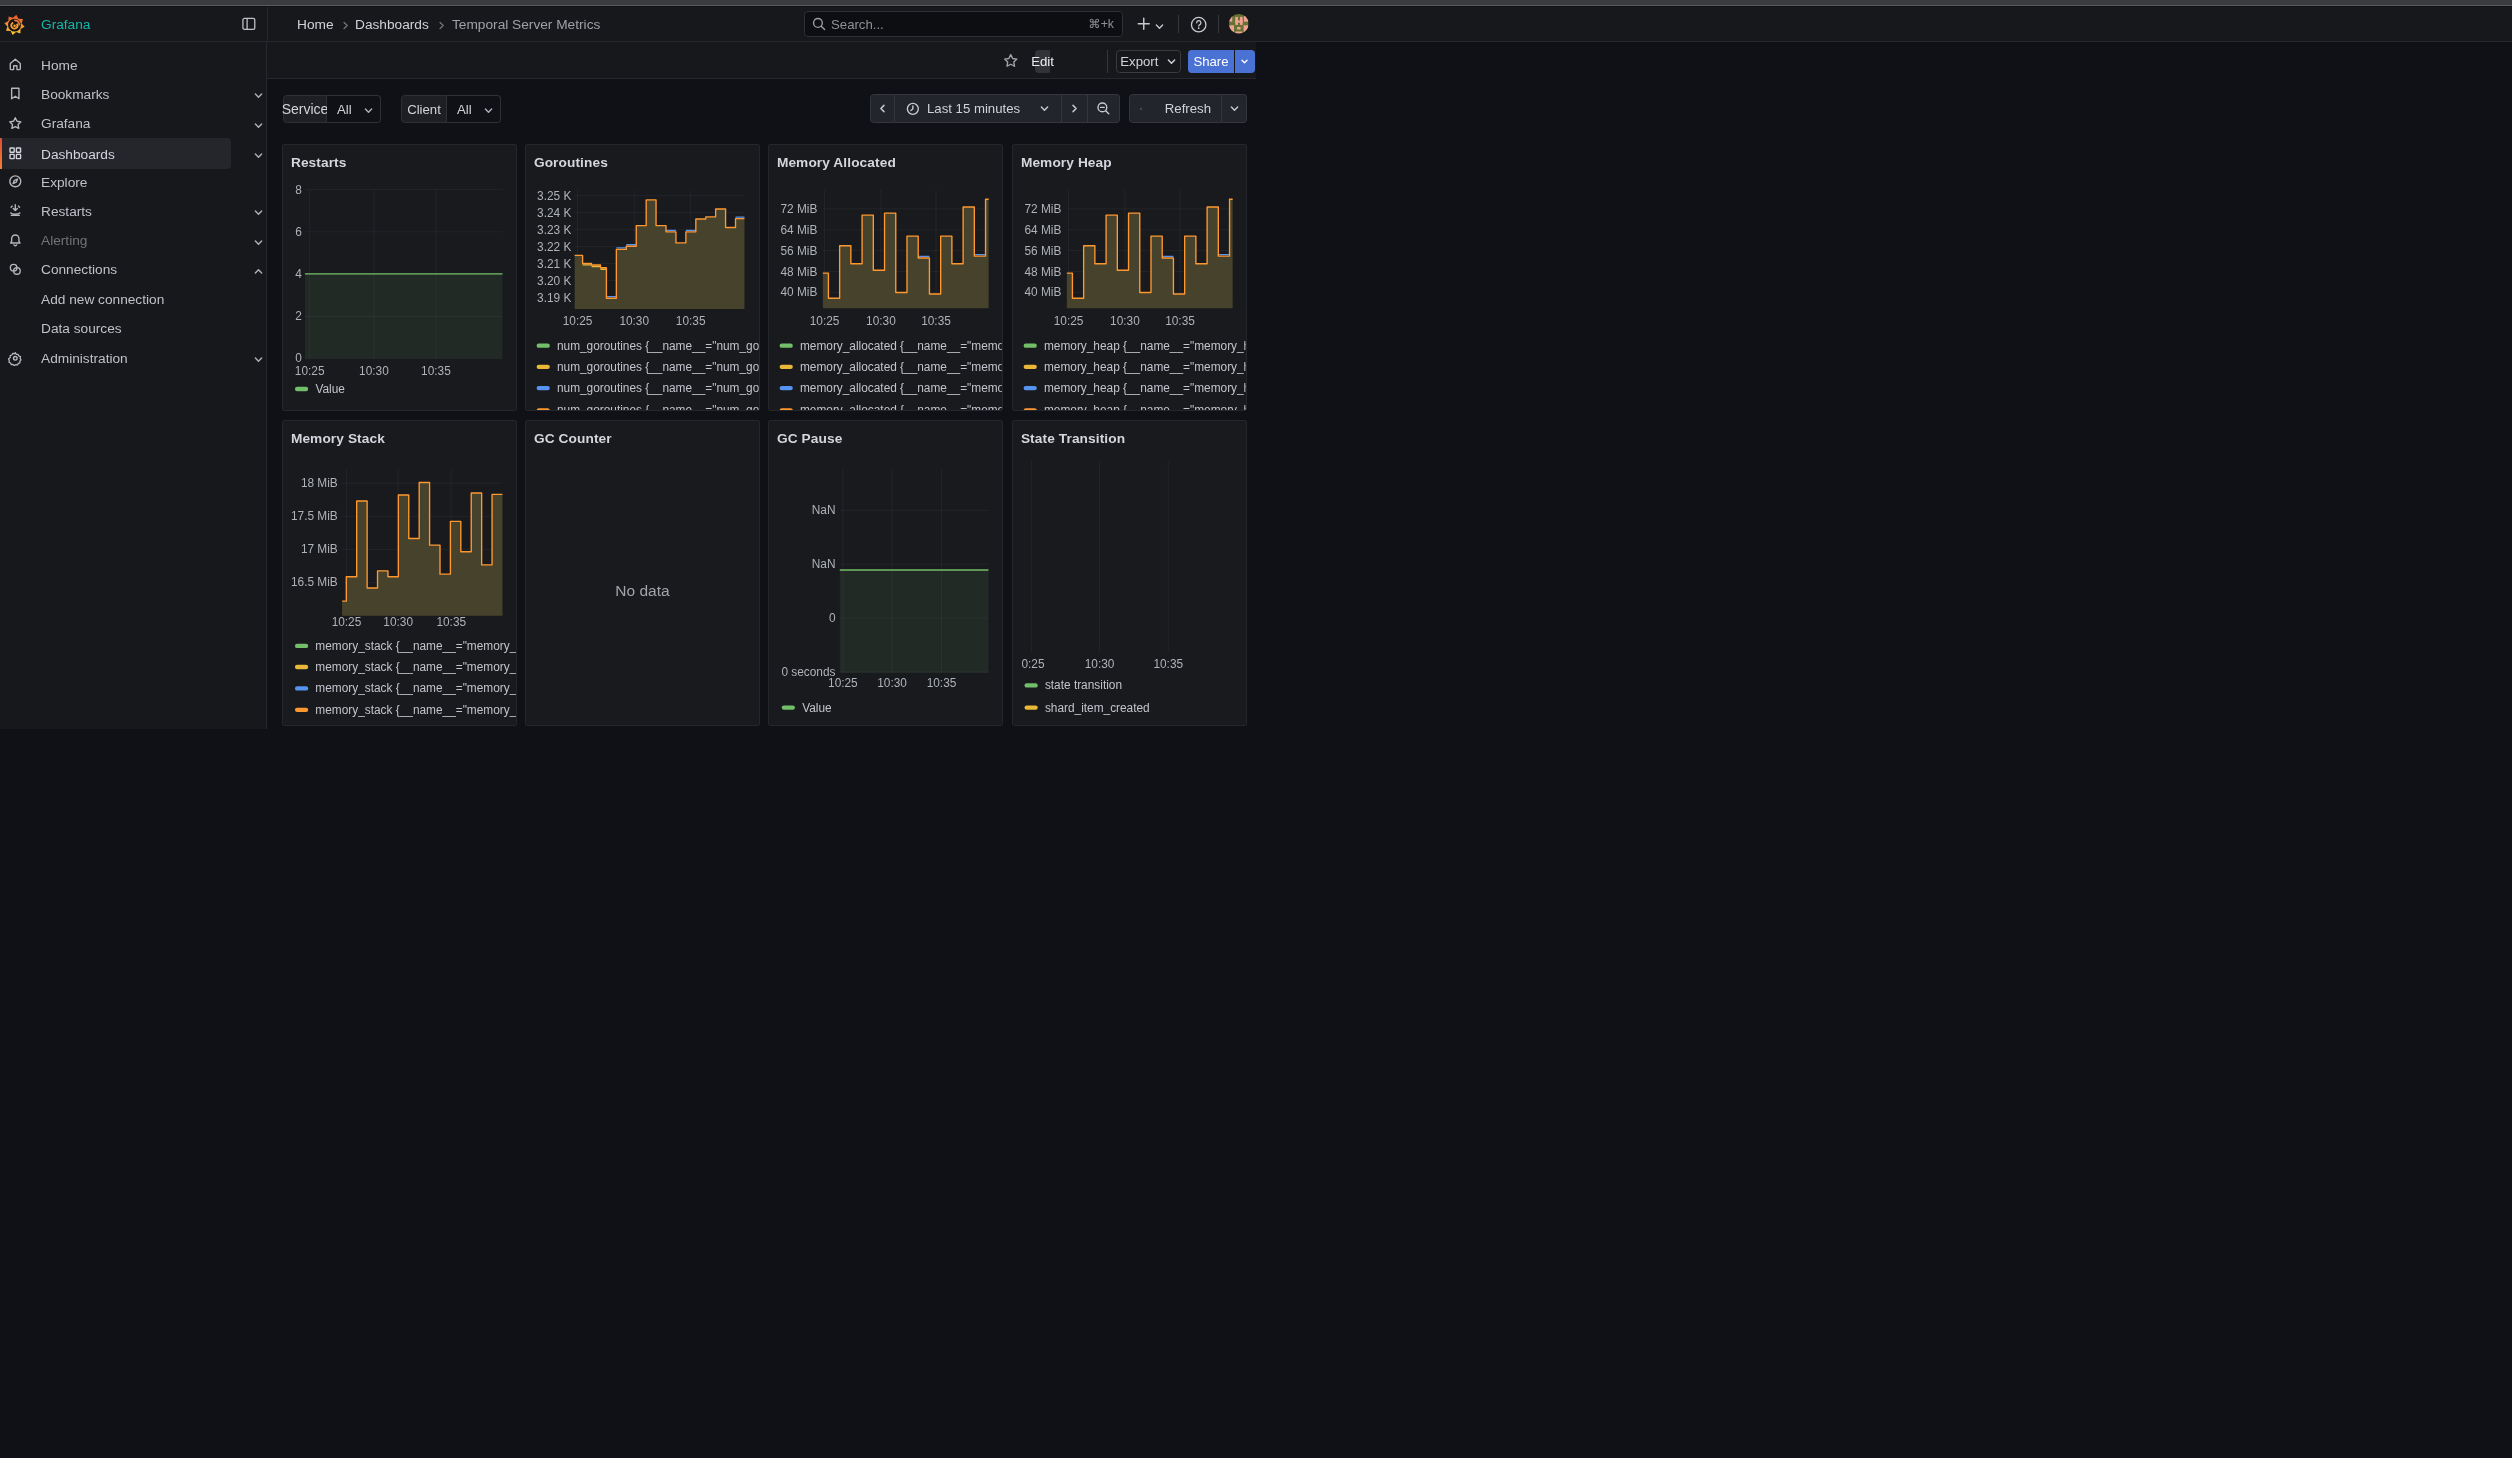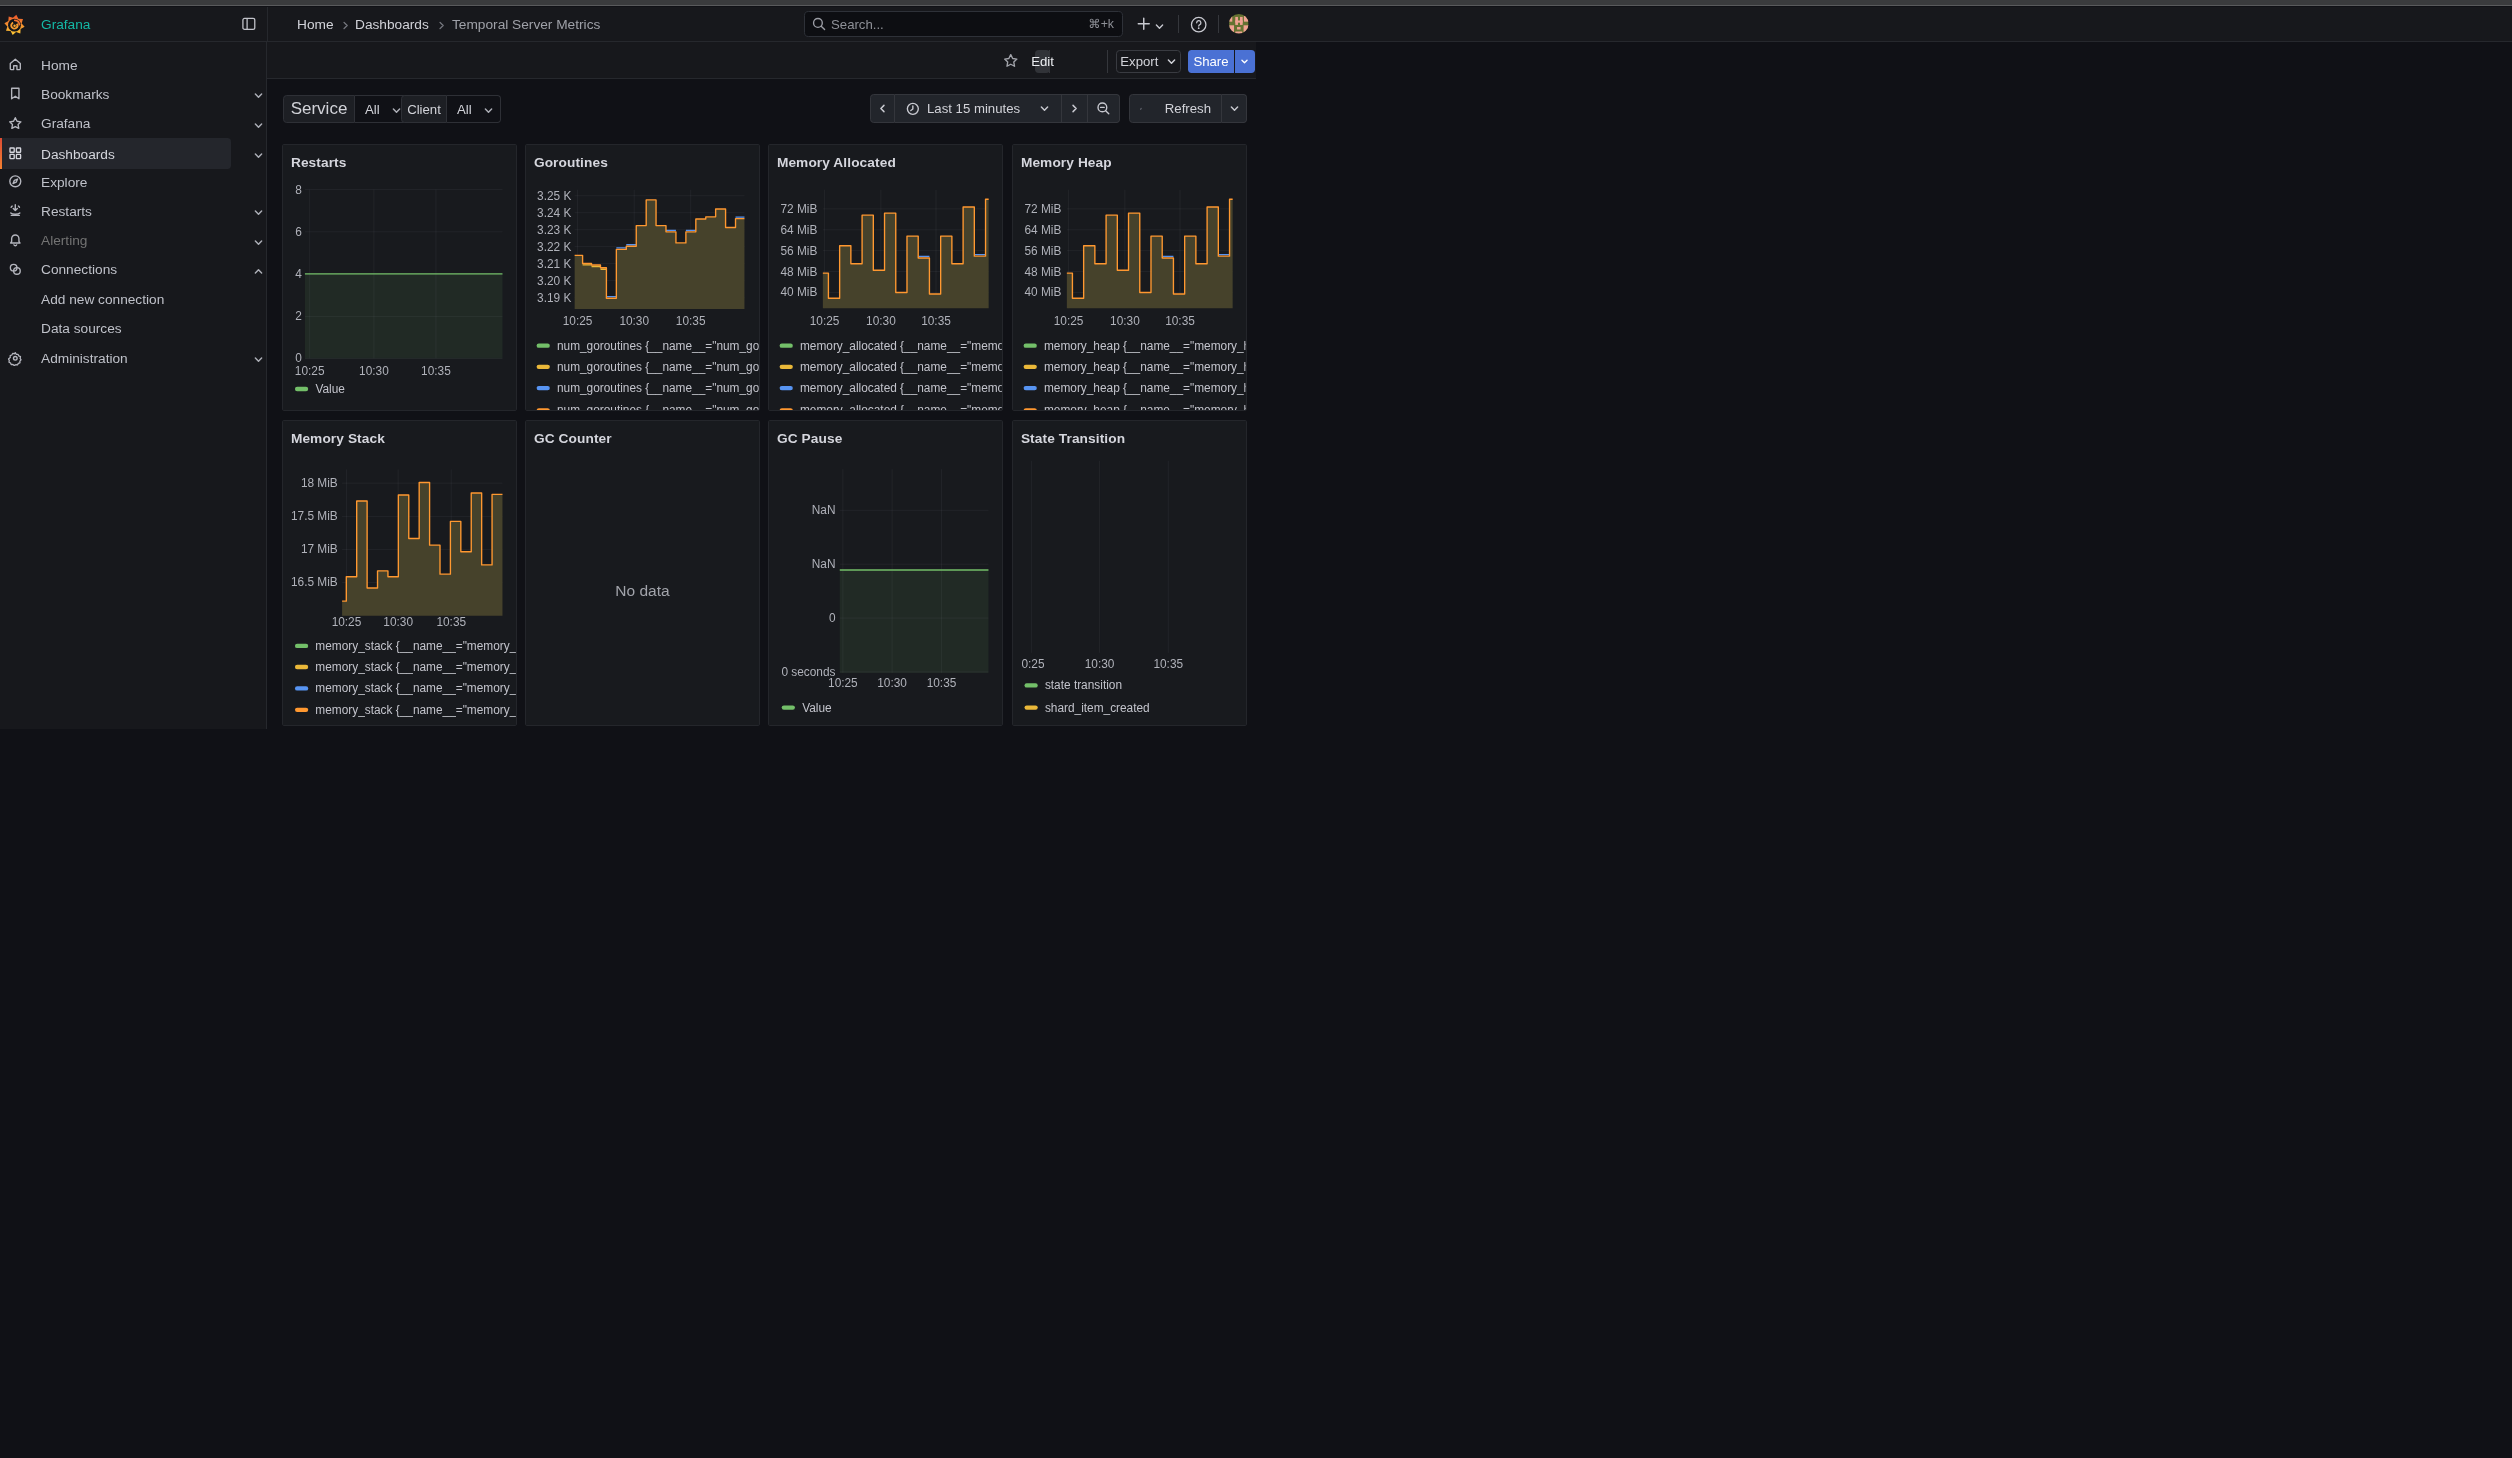--- a/index.html
+++ b/index.html
@@ -109,21 +109,21 @@
       <path d="M2.60 4.40 L6.00 7.80 L9.40 4.40" stroke="#d2d3d9" stroke-width="1.6" stroke-linecap="round" stroke-linejoin="round" fill="none"></path>
     </svg></div>
 <div class="btn" style="left:1188px;top:50px;width:46px;height:23px;background:#4a71d4;color:#fff;border-radius:3.7px 0 0 3.7px">Share</div>
 <div class="btn" style="left:1235px;top:50px;width:19.5px;height:23px;background:#4a71d4;border-radius:0 3.7px 3.7px 0">
     <svg class="" style="" width="9" height="9" viewBox="0 0 10 10" fill="none">
       <path d="M2.17 3.67 L5.00 6.50 L7.83 3.67" stroke="#fff" stroke-width="1.5" stroke-linecap="round" stroke-linejoin="round" fill="none"></path>
     </svg>
   </div>
 
 <div class="abs" style="left:283px;top:95px;height:28px;display:flex">
-  <div style="display:flex;align-items:center;justify-content:center;width:72px;background:#1d1f24;border:0.9px solid #2e3036;border-radius:3.7px 0 0 3.7px;font-size:17px;color:#d2d3d9">Service</div>
+  <div style="display:flex;align-items:center;justify-content:center;width:44px;background:#1d1f24;border:0.9px solid #2e3036;border-radius:3.7px 0 0 3.7px;font-size:14px;color:#d2d3d9">Service</div>
   <div style="position:relative;display:flex;align-items:center;padding-left:10px;background:#101116;border:0.9px solid #2e3036;border-left:none;border-radius:0 3.7px 3.7px 0;font-size:13.2px;color:#d2d3d9;width:54px">All<span style="position:absolute;right:6.4px;top:8.2px"><svg class="" style="" width="11" height="11" viewBox="0 0 12 12" fill="none">
           <path d="M2.60 4.40 L6.00 7.80 L9.40 4.40" stroke="#aeb0b8" stroke-width="1.6" stroke-linecap="round" stroke-linejoin="round" fill="none"></path>
         </svg></span></div>
 </div>
 <div class="abs" style="left:401px;top:95px;height:28px;display:flex">
   <div style="display:flex;align-items:center;justify-content:center;width:46px;background:#1d1f24;border:0.9px solid #2e3036;border-radius:3.7px 0 0 3.7px;font-size:13.2px;color:#d2d3d9">Client</div>
   <div style="position:relative;display:flex;align-items:center;padding-left:10px;background:#101116;border:0.9px solid #2e3036;border-left:none;border-radius:0 3.7px 3.7px 0;font-size:13.2px;color:#d2d3d9;width:54px">All<span style="position:absolute;right:6.4px;top:8.2px"><svg class="" style="" width="11" height="11" viewBox="0 0 12 12" fill="none">
           <path d="M2.60 4.40 L6.00 7.80 L9.40 4.40" stroke="#aeb0b8" stroke-width="1.6" stroke-linecap="round" stroke-linejoin="round" fill="none"></path>
         </svg></span></div>
 </div>

